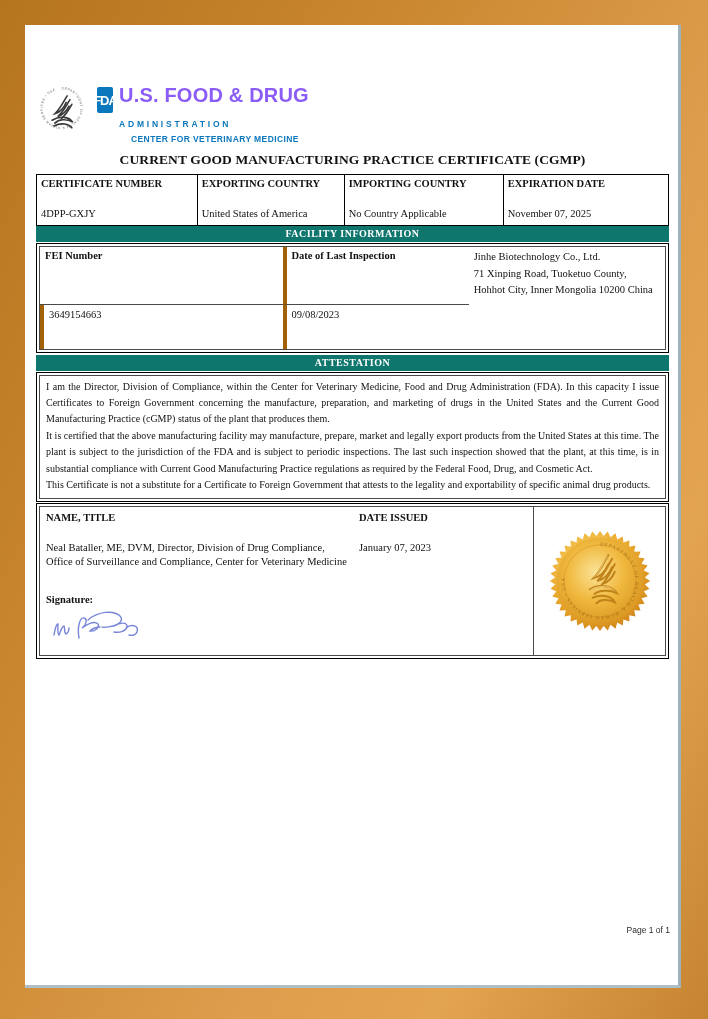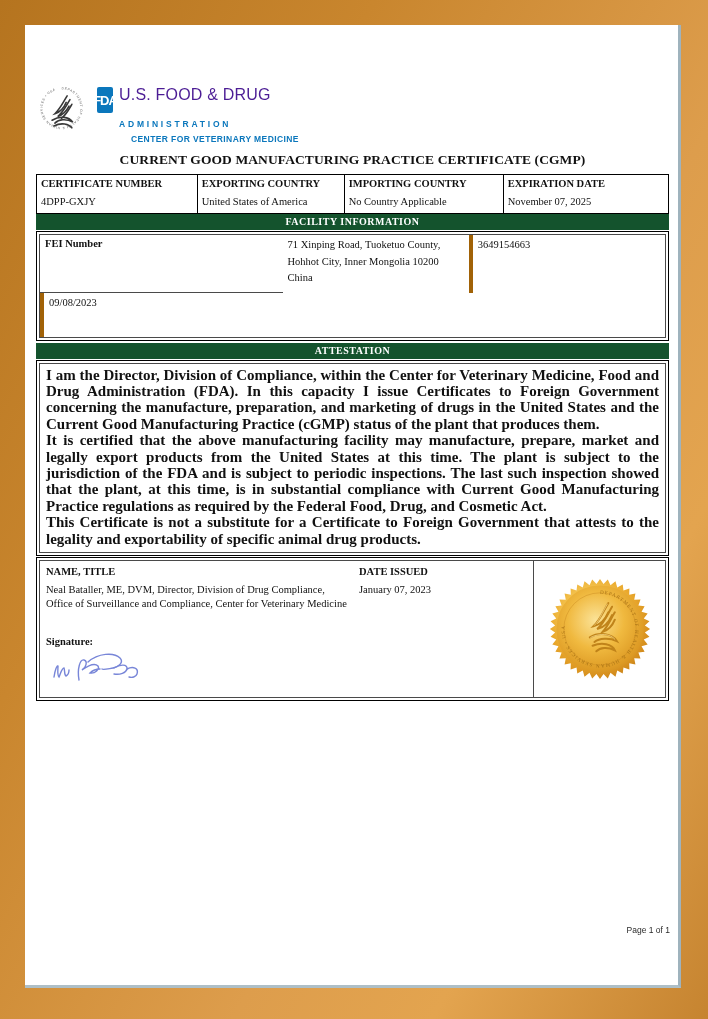--- a/index.html
+++ b/index.html
@@ -21,61 +21,61 @@
   .logo-row { display:flex; align-items:flex-start; gap:12px; padding-left:2px; }
   .hhs-logo { width:47px; height:50px; margin-top:1px; }
   .fda-block { margin-top:4px; }
   .fda-row { display:flex; align-items:flex-start; gap:6px; }
   .fda-square {
     width:16px; height:26px; background:#0b77bc; border-radius:2px;
     color:#fff; font-family:"Liberation Sans","DejaVu Sans",sans-serif;
     font-weight:bold; font-size:13px; letter-spacing:-1px;
     display:flex; align-items:center; justify-content:center;
   }
-  .brand1 { color:#4c1d95; font-family:"Liberation Sans","DejaVu Sans",sans-serif;
-            font-weight:normal; font-size:16px; line-height:16px; letter-spacing:.2px; }
+  .brand1 { color:#8b5cf6; font-family:"Liberation Sans","DejaVu Sans",sans-serif;
+            font-weight:bold; font-size:20px; line-height:16px; letter-spacing:.2px; }
   .brand2 { color:#0b77bc; font-family:"Liberation Sans","DejaVu Sans",sans-serif;
             font-weight:bold; font-size:8.5px; letter-spacing:2.8px; margin-top:16px; }
   .center-line { color:#0b77bc; font-family:"Liberation Sans","DejaVu Sans",sans-serif;
             font-weight:bold; font-size:8.5px; letter-spacing:.4px; margin-top:5px; margin-left:34px; }
 
   
   .doc-title { text-align:center; font-weight:bold; font-size:13.5px; margin-top:8px; letter-spacing:.1px; }
 
   
   .summary-table {
     display:grid; grid-template-columns:25.3% 23.3% 25.2% 26.2%;
     border:1px solid #000; margin-top:6px;
   }
   .summary-table .cell { padding:2px 4px 4px; }
   .summary-table .cell + .cell { border-left:1px solid #000; }
   .lbl { font-weight:bold; font-size:10.5px; line-height:14px; }
-  .val { font-size:10.5px; line-height:14px; margin-top:4px; }
+  .val { font-size:10.5px; line-height:14px; margin-top:16px; }
 
   
   .band {
-    background:#14532d; color:#fff; text-align:center;
+    background:#0f766e; color:#fff; text-align:center;
     font-weight:bold; font-size:10px; letter-spacing:.5px;
     height:16px; line-height:16px;
   }
   .band-gap { margin-top:2px; }
 
   
   .framed { border:1px solid #000; padding:2px; margin-top:1px; }
   .inner { border:1px solid #4a4a4a; }
 
   
   .ftable { display:grid; grid-template-columns:38.8% 29.8% 31.4%; }
   .ftable .hcell { font-weight:bold; font-size:10.5px; padding:3px 5px; border-bottom:1px solid #4a4a4a; }
   .ftable .dcell { font-size:10.5px; line-height:16.5px; padding:2px 5px 6px; min-height:44px; }
   .ftable .hcell + .hcell, .ftable .dcell + .dcell { border-left:4px solid #a16207; }
 
   
   .attest { padding:3px 6px 5px; }
-  .attest p { font-size:15px; line-height:16.4px; text-align:justify;font-weight:bold; }
+  .attest p { font-size:10px; line-height:16.4px; text-align:justify; }
 
   
   .bottom-grid { display:grid; grid-template-columns:1fr 132px; min-height:112px; }
   .left-cell { padding:4px 6px; }
   .seal-cell { border-left:1px solid #4a4a4a; display:flex; align-items:center; justify-content:center; }
   .nt-grid { display:grid; grid-template-columns:1fr 168px; column-gap:6px; }
   .sig-label { font-weight:bold; font-size:10.5px; margin-top:25px; }
   .sig-svg { margin-top:2px; margin-left:2px; }
 
   .page-num {
@@ -138,21 +138,23 @@
       <div class="cell">
         <div class="lbl">EXPIRATION DATE</div>
         <div class="val">November 07, 2025</div>
       </div>
     </div>
 
     <div class="band">FACILITY INFORMATION</div>
     <div class="framed">
       <div class="inner ftable">
         <div class="hcell">FEI Number</div>
+        <div class="hcell">Date of Last Inspection</div>
         <div class="dcell">
+          <div>Jinhe Biotechnology Co., Ltd.</div>
           <div>71 Xinping Road, Tuoketuo County, Hohhot City, Inner Mongolia 10200 China</div>
         </div>
         <div class="dcell">3649154663</div>
         <div class="dcell">09/08/2023</div>
       </div>
     </div>
 
     <div class="band band-gap">ATTESTATION</div>
     <div class="framed">
       <div class="inner attest">

